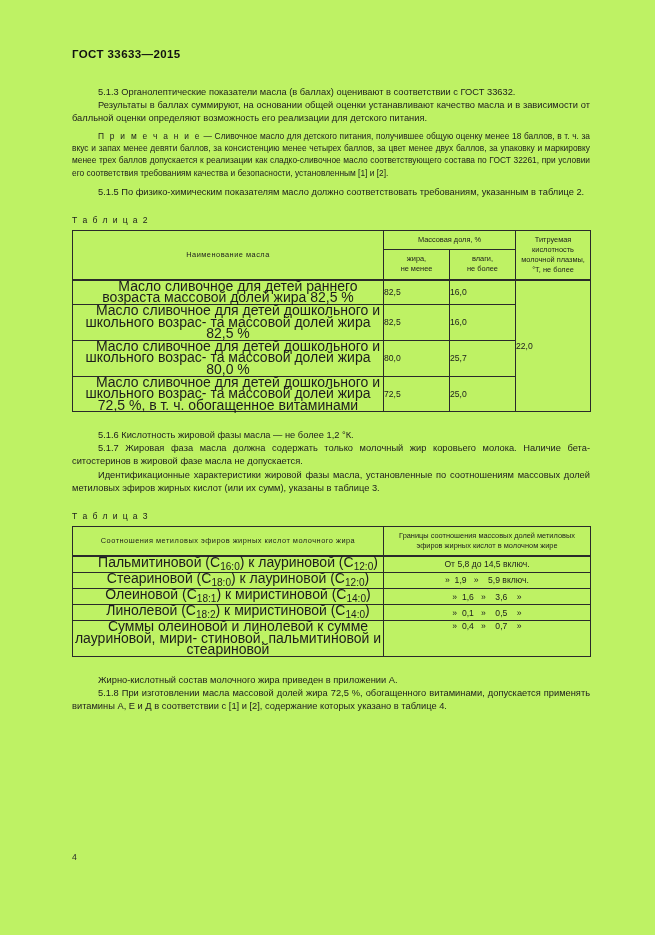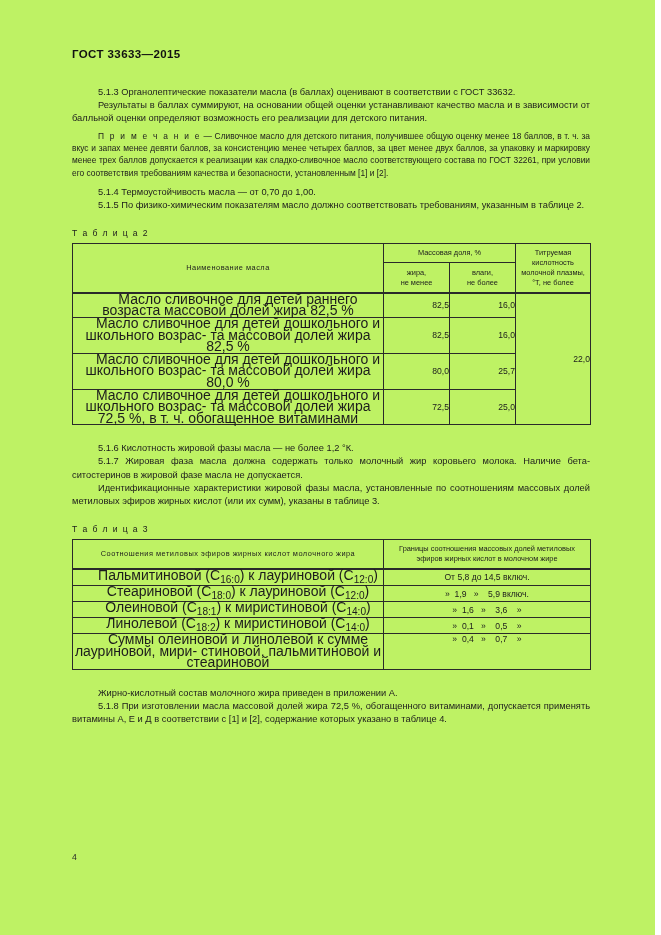--- a/index.html
+++ b/index.html
@@ -82,21 +82,21 @@
     font-size: 14px;
     line-height: 11.6px;
     padding: 4px 7px 5px 7px;
     text-indent: 20px;
     text-align: center;
     color: #1c1c1c;
   }
   td.cell-name.ti0 { text-indent: 0; }
   td.cell-num {
     font-size: 8.6px;
-    text-align: right;
+    text-align: left;
     color: #1c1c1c;
     padding: 4px 2px;
   }
   td.cell-range {
     font-size: 8.6px;
     text-align: center;
     color: #1c1c1c;
     padding: 5px 2px;
     white-space: pre;
   }
@@ -124,21 +124,20 @@
 
     <div class="doc-header">ГОСТ 33633—2015</div>
 
     <p class="body-text">5.1.3  Органолептические показатели масла (в баллах) оценивают в соответствии с ГОСТ 33632.</p>
     <p class="body-text">Результаты в баллах суммируют, на основании общей оценки устанавливают качество масла и в зависимости от балльной оценки определяют возможность его реализации для детского питания.</p>
 
     <p class="note"><span class="spaced">П р и м е ч а н и е</span><span> — Сливочное масло для детского питания, получившее общую оценку менее 18 баллов, в т. ч. за вкус и запах менее девяти баллов, за консистенцию менее четырех баллов, за цвет менее двух баллов, за упаковку и маркировку менее трех баллов допускается к реализации как сладко-сливочное масло соответствующего состава по ГОСТ 32261, при условии его соответствия требованиям качества и безопасности, установленным [1] и [2].</span></p>
 
     <div class="gap-sm"></div>
 
-    <p class="body-text">5.1.4  Термоустойчивость масла — от 0,70 до 1,00.</p>
     <p class="body-text">5.1.5  По физико-химическим показателям масло должно соответствовать требованиям, указанным в таблице 2.</p>
 
     <div class="table-caption">Т а б л и ц а  2</div>
 
     <table class="gost">
       <colgroup>
         <col style="width:311px">
         <col style="width:66px">
         <col style="width:66px">
         <col style="width:75px">

